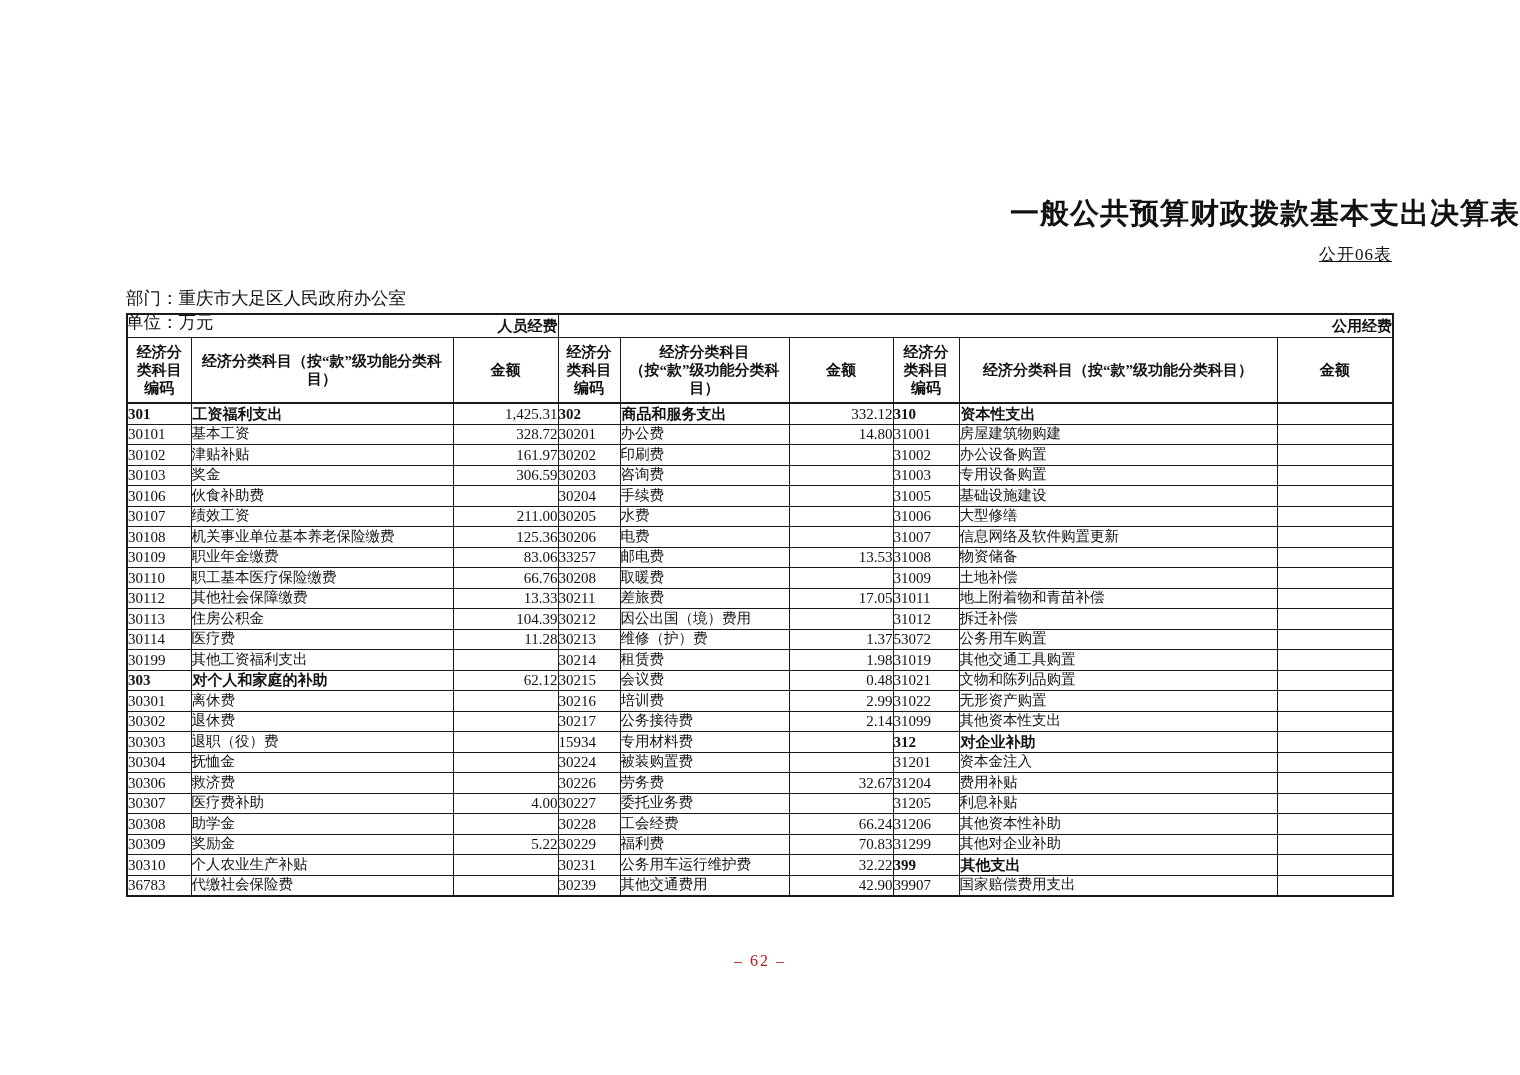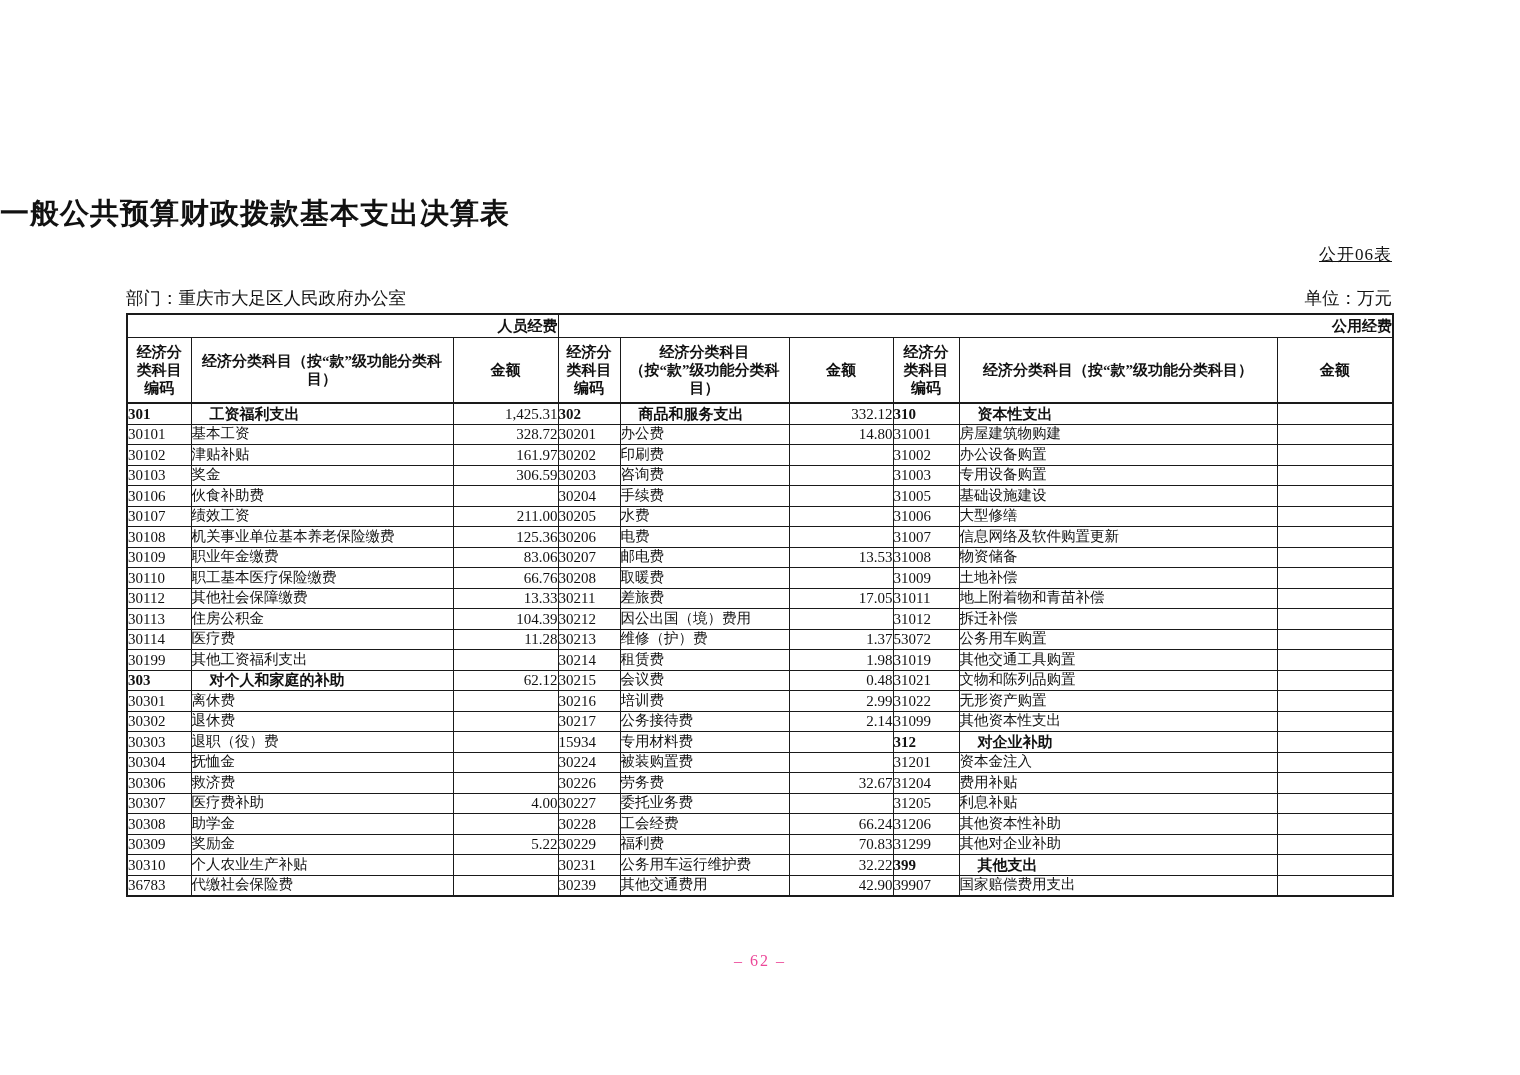--- a/index.html
+++ b/index.html
@@ -6,30 +6,31 @@
   body{
     width:1520px;height:1075px;
     background:var(--page_bg,#ffffff);
     font-family:"Liberation Serif","DejaVu Serif",serif;
     color:var(--text,#111111);
     position:relative;
     overflow:hidden;
   }
   .title{
     position:absolute;top:194px;left:0;width:100%;
-    text-align:left;font-size:29px;font-weight:bold;letter-spacing:1px;
+    text-align:right;font-size:29px;font-weight:bold;letter-spacing:1px;
   }
   .form-label{
     position:absolute;top:243px;right:128px;
     font-size:17px;letter-spacing:1px;text-decoration:underline;
   }
   .meta-row{
     position:absolute;top:286px;left:126px;width:1266px;
     display:flex;justify-content:space-between;
     font-size:17.5px;
+    flex-direction:column;
   }
   table.budget{
     position:absolute;top:313px;left:126px;width:1266px;
     border-collapse:collapse;table-layout:fixed;
     border:2px solid var(--border,#1a1a1a);
   }
   table.budget th, table.budget td{
     border:1px solid var(--border,#1a1a1a);
     padding:0;overflow:hidden;
   }
@@ -40,26 +41,26 @@
     height:64px;font-size:15px;font-weight:bold;text-align:center;vertical-align:middle;
     line-height:1.2;border-bottom:2px solid var(--border,#1a1a1a);
     padding:0 3px;word-break:break-all;
   }
   tbody td{
     height:19.5px;font-size:14.5px;line-height:1.1;vertical-align:middle;
     white-space:nowrap;
   }
   td.c-code{text-align:left;padding-left:4px;font-size:15px;}
   td.c-name{text-align:left;padding-left:22px;}
-  td.c-name.b{padding-left:18px;}
+  td.c-name.b{padding-left:1px;}
   td.c-amt{text-align:right;padding-right:2px;font-size:15px;}
   .b{font-weight:bold;font-size:15px;}
   .pagenum{
     position:absolute;top:952px;left:0;width:100%;
-    text-align:center;font-size:16px;color:#ec4899;letter-spacing:2px;
+    text-align:center;font-size:16px;color:#b91c1c;letter-spacing:2px;
   }
 </style>
 </head>
 <body>
 
 <div class="page">
 
   <div class="title">一般公共预算财政拨款基本支出决算表</div>
 
   <div class="form-label">公开06表</div>
@@ -173,21 +174,21 @@
           <td class="c-name">电费</td>
           <td class="c-amt"></td>
           <td class="c-code">31007</td>
           <td class="c-name">信息网络及软件购置更新</td>
           <td class="c-amt"></td>
         </tr>
         <tr>
           <td class="c-code">30109</td>
           <td class="c-name">职业年金缴费</td>
           <td class="c-amt">83.06</td>
-          <td class="c-code">30207</td>
+          <td class="c-code">33257</td>
           <td class="c-name">邮电费</td>
           <td class="c-amt">13.53</td>
           <td class="c-code">31008</td>
           <td class="c-name">物资储备</td>
           <td class="c-amt"></td>
         </tr>
         <tr>
           <td class="c-code">30110</td>
           <td class="c-name">职工基本医疗保险缴费</td>
           <td class="c-amt">66.76</td>

